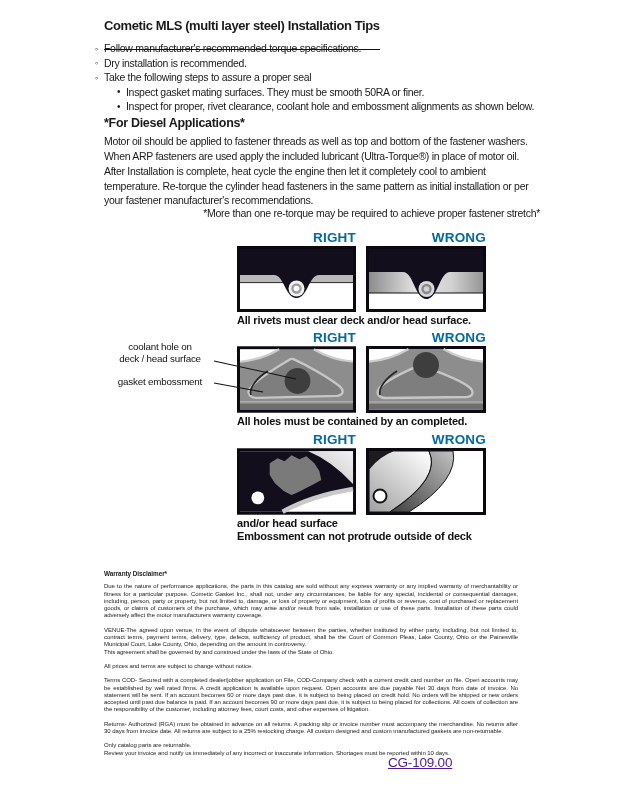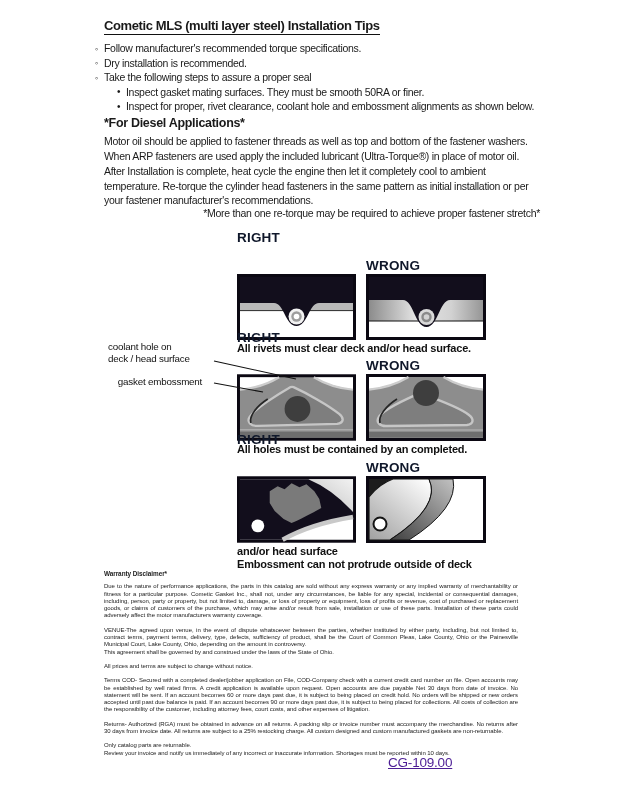--- a/index.html
+++ b/index.html
@@ -4,50 +4,50 @@
 <style>
   html,body{margin:0;padding:0;background:#e8e8e8;}
   .page{
     position:relative;width:618px;height:800px;margin:0 auto;background:#ffffff;
     font-family:"Liberation Sans",sans-serif;color:#1a1a1a;overflow:hidden;
   }
   .abs{position:absolute;}
   
   .title{
     left:104px;top:18px;font-size:13px;font-weight:bold;letter-spacing:-0.4px;
-    border-bottom:1.6px solid #111;padding-bottom:1px;white-space:nowrap;
+    border-bottom:1.6px solid #111;padding-bottom:16px;white-space:nowrap;
   }
   .tips{left:95px;top:41px;font-size:10.5px;letter-spacing:-0.3px;line-height:14px;width:460px;}
   .tip-line{white-space:nowrap;}
   .tip-line .marker{display:inline-block;width:9px;font-size:9px;vertical-align:0.5px;}
   .tip-sub{padding-left:22px;}
   .tip-sub .marker{font-size:10px;}
   
   .diesel-heading{left:104px;top:116px;font-size:12.5px;font-weight:bold;letter-spacing:-0.3px;}
   .para{left:104px;width:436px;font-size:10.5px;letter-spacing:-0.3px;line-height:14.6px;}
   .p1{top:134px;}
   .p2{top:164px;}
   .p3{top:206px;text-align:right;}
   
   .diag-row{left:237px;width:250px;}
   .row1{top:230px;}
   .row2{top:330px;}
   .row3{top:432px;}
   .diag-labels{display:flex;width:250px;}
   .diag-labels span{
-    display:block;text-align:left;font-size:13.5px;font-weight:600;
-    letter-spacing:0.2px;color:#0f172a;
+    display:block;text-align:right;font-size:13.5px;font-weight:600;
+    letter-spacing:0.2px;color:#0369a1;
   }
   .diag-labels .lab-l{width:119px;margin-right:10px;}
-  .diag-labels .lab-r{width:120px;margin-top:28px;}
+  .diag-labels .lab-r{width:120px;}
   .panels{display:flex;margin-top:1px;}
   .panels svg{display:block;}
   .panels .gap{width:10px;}
   .caption{font-size:11px;font-weight:700;letter-spacing:-0.2px;line-height:12.5px;margin-top:2px;color:#111;}
-  .ann-coolant{left:108px;top:341px;width:104px;text-align:left;font-size:9.8px;letter-spacing:-0.2px;line-height:11.5px;color:#111;}
+  .ann-coolant{left:108px;top:341px;width:104px;text-align:center;font-size:9.8px;letter-spacing:-0.2px;line-height:11.5px;color:#111;}
   .ann-emboss{left:108px;top:376px;width:104px;text-align:center;font-size:9.8px;letter-spacing:-0.2px;color:#111;}
   .leader-overlay{left:0;top:0;pointer-events:none;}
   
   .disclaimer{left:104px;top:570px;width:414px;font-size:6px;letter-spacing:-0.05px;line-height:7.3px;color:#222;}
   .disclaimer .d-head{font-weight:bold;margin:0 0 6px 0;font-size:6.4px;}
   .disclaimer p{margin:0 0 7px 0;text-align:justify;white-space:pre-line;}
   .part-number{left:388px;top:755px;font-size:13.5px;letter-spacing:-0.2px;color:#4c1d95;text-decoration:underline;}
 </style>
 </head>
 <body>

